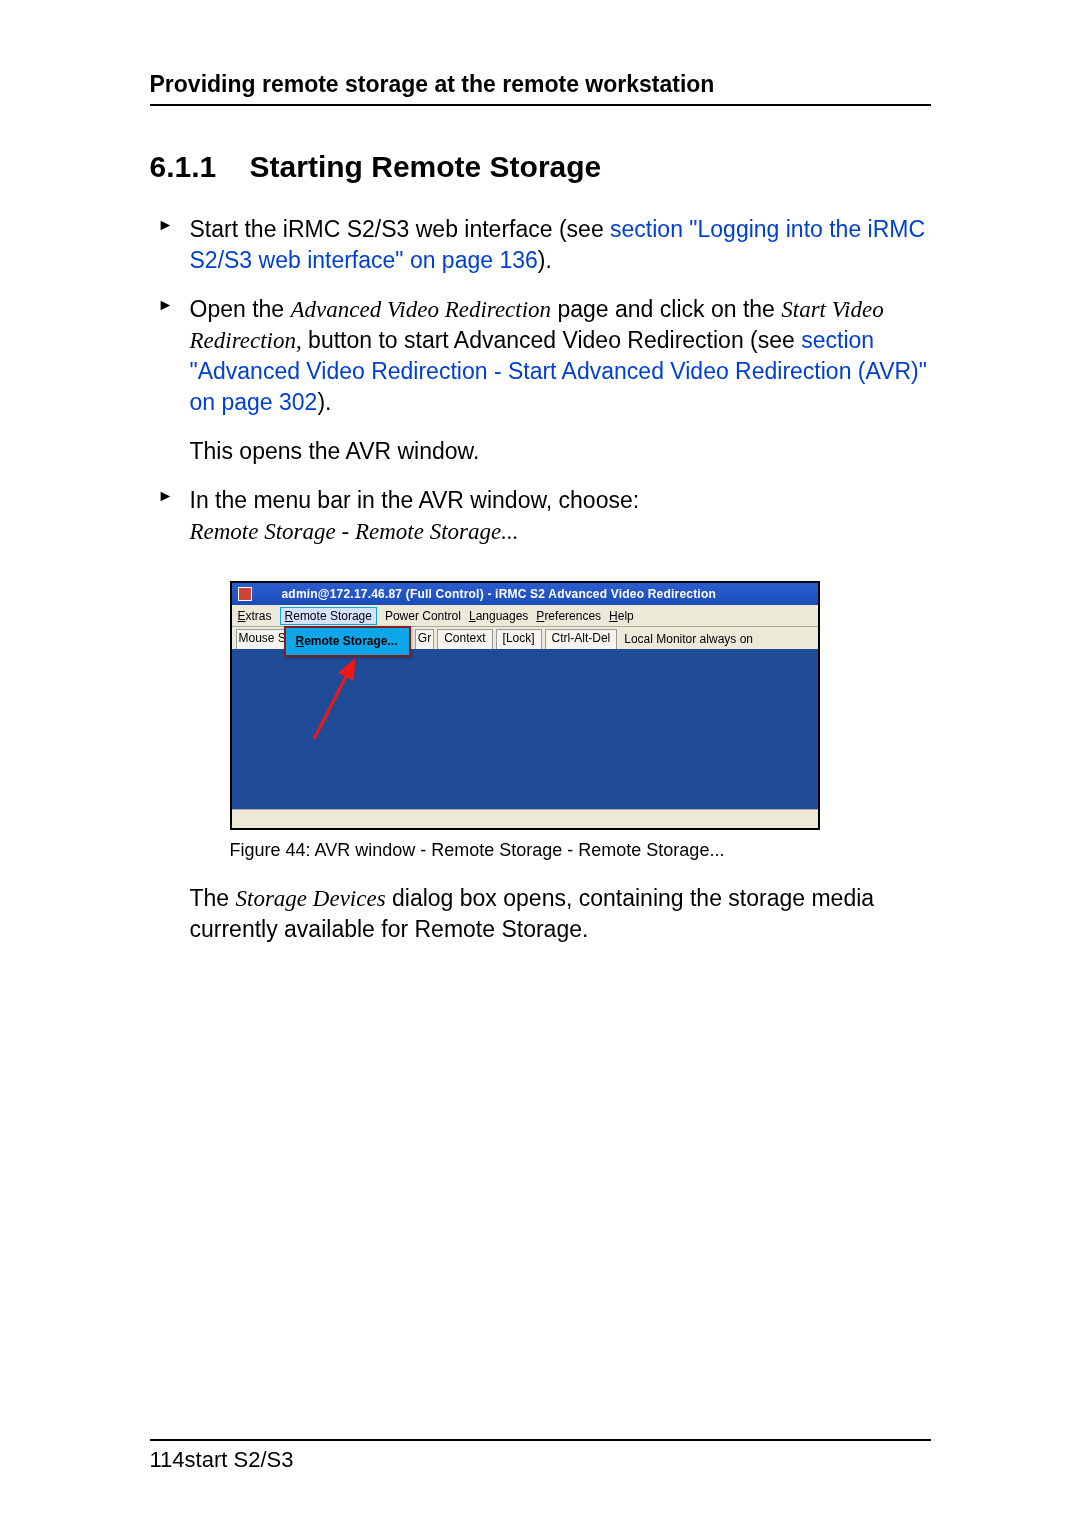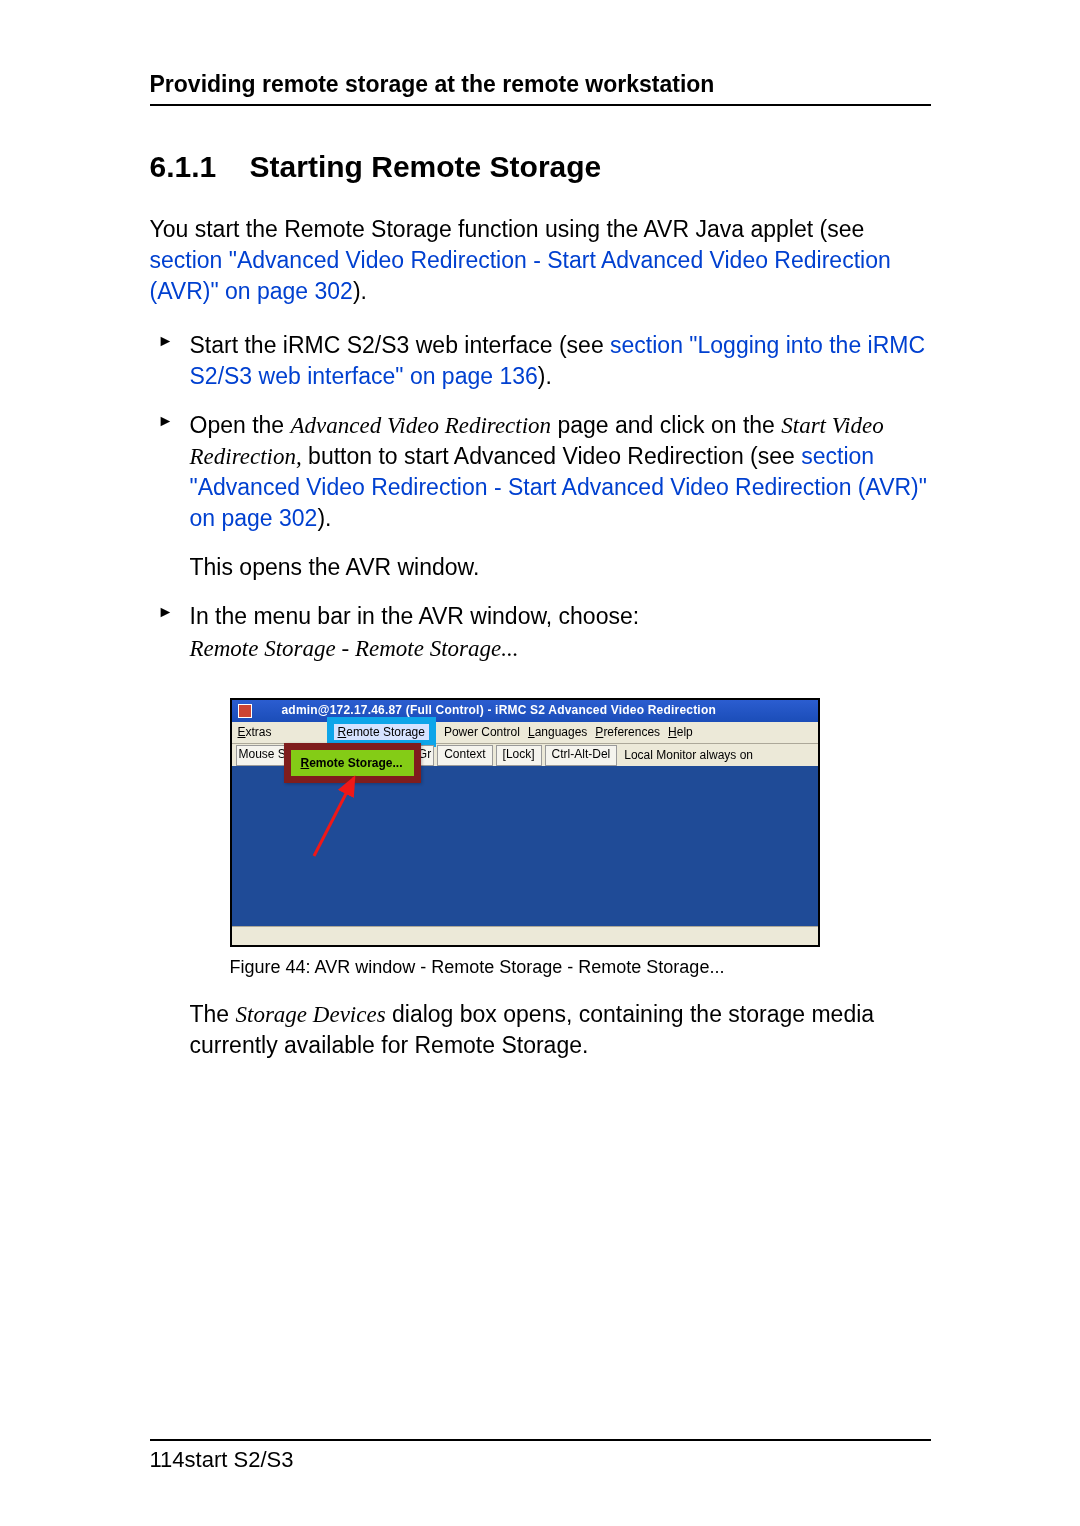--- a/index.html
+++ b/index.html
@@ -97,24 +97,23 @@
     border-bottom: 1px solid #aca899;
     height: 21px;
     display: flex;
     align-items: center;
     gap: 8px;
     padding: 0 6px;
     font-size: 12px;
   }
   .menubar .m { cursor: default; }
   .menubar .m.sel {
-    border: 7px solid #0ea5e9;
+    border: 1px solid #0ea5e9;
     background: #d6e3ff;
     padding: 0 4px;
-    margin-left: 47px;
   }
   .underline-first::first-letter { text-decoration: underline; }
   .toolbar {
     background: #ece9d8;
     border-bottom: 1px solid #aca899;
     height: 24px;
     display: flex;
     align-items: center;
     gap: 3px;
     padding: 0 4px;
@@ -127,22 +126,22 @@
     font-size: 12px;
     height: 17px;
     line-height: 15px;
   }
   .btn.trunc { padding-right:2px; padding-left:2px; }
   .dropdown {
     position: absolute;
     top: 43px;
     left: 52px;
     width: 123px;
-    background: #84cc16;
-    border: 7px solid #7f1d1d;
+    background: #0ea5e9;
+    border: 2px solid #7f1d1d;
     box-shadow: 1px 1px 3px rgba(0,0,0,.25);
     font-size: 12px;
     padding: 3px 0;
   }
   .dropdown .item {
     padding: 2px 10px;
     font-weight: bold;
   }
   .status-strip {
     position: absolute;
@@ -181,23 +180,20 @@
 
 <div class="page">
 
   <div class="running-head">Providing remote storage at the remote workstation</div>
 
   <h2 class="sec">
     <span>6.1.1</span>&nbsp;&nbsp;&nbsp;
     <span>Starting Remote Storage</span>
   </h2>
 
-  <p class="body-text">
-    <span>You start the Remote Storage function using the AVR Java applet (see </span><span class="link">section "Advanced Video Redirection - Start Advanced Video Redirection (AVR)" on page 302</span><span>).</span>
-  </p>
 
   <ul class="arrows">
     <li>
       <span>Start the iRMC S2/S3 web interface (see </span><span class="link">section "Logging into the iRMC S2/S3 web interface" on page 136</span><span>).</span>
     </li>
 
     <li>
       <span>Open the </span><span class="italic-serif">Advanced Video Redirection</span><span> page and click on the </span><span class="italic-serif">Start Video Redirection,</span><span> button to start Advanced Video Redirection (see </span><span class="link">section "Advanced Video Redirection - Start Advanced Video Redirection (AVR)" on page 302</span><span>).</span>
       <div class="sub">This opens the AVR window.</div>
     </li>

